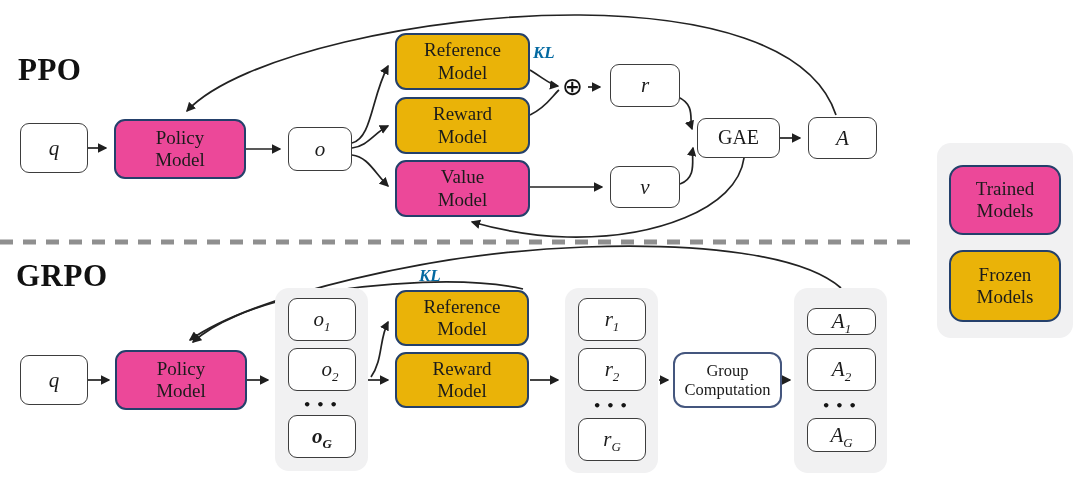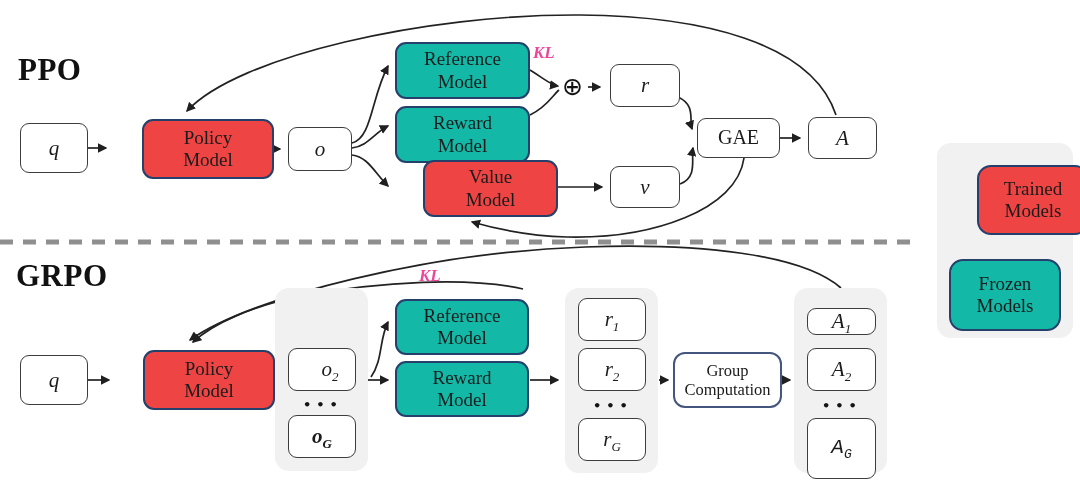--- a/index.html
+++ b/index.html
@@ -17,33 +17,33 @@
     position:absolute;font-weight:700;font-size:31px;letter-spacing:.5px;color:#111;
     font-family:"Liberation Serif",serif;
   }
   .node{
     position:absolute;box-sizing:border-box;display:flex;align-items:center;justify-content:center;
     text-align:center;background:#ffffff;border:1.6px solid #3d3d3d;border-radius:9px;
     font-size:19px;line-height:1.18;
   }
   .node .lbl{display:inline-block;max-width:92px;}
   .model{border:2.6px solid var(--navy);border-radius:11px;}
-  .trained{background:#ef4444;margin-left:28px;}
-  .frozen{background:#14b8a6;margin-top:9px;}
+  .trained{background:#ec4899;}
+  .frozen{background:#eab308;}
   .math{font-style:italic;font-size:21px;}
   .math sub{font-size:13px;line-height:0;}
   .gc{border:2px solid #44567E;border-radius:12px;font-size:16.5px;}
   .gc .lbl{max-width:96px;}
   .grp{position:absolute;background:#F1F1F2;border-radius:14px;}
   .dots{
     position:absolute;font-family:"DejaVu Sans",sans-serif;font-weight:700;font-size:13px;
     letter-spacing:5px;color:#151515;
   }
   .kl{
-    position:absolute;font-style:italic;font-weight:600;font-size:17px;color:#ec4899;
+    position:absolute;font-style:italic;font-weight:600;font-size:17px;color:#0369a1;
     font-family:"Liberation Serif",serif;
   }
   .oplus{
     position:absolute;font-size:25px;line-height:1;color:#111;
     font-family:"DejaVu Sans",sans-serif;font-weight:400;
   }
   .legend-box{font-size:19px;}
   .legend-box .lbl{max-width:78px;}
 </style>
 </head>
@@ -140,20 +140,23 @@
     <span class="lbl">q</span>
   </div>
 
   <div class="node model trained" style="left:115px;top:350px;width:132px;height:60px;">
     <span class="lbl">Policy Model</span>
   </div>
 
   <div class="kl" style="left:419px;top:266px;">KL</div>
 
   <div class="grp" style="left:275px;top:288px;width:93px;height:183px;"></div>
+  <div class="node math" style="left:288px;top:298px;width:68px;height:43px;">
+    <span class="lbl"><span>o</span><sub>1</sub></span>
+  </div>
   <div class="node math" style="left:288px;top:348px;width:68px;height:43px;padding-left:16px;">
     <span class="lbl"><span>o</span><sub>2</sub></span>
   </div>
   <div class="dots" style="left:303px;top:397px;">•••</div>
   <div class="node math" style="left:288px;top:415px;width:68px;height:43px;font-weight:bold;">
     <span class="lbl"><span>o</span><sub>G</sub></span>
   </div>
 
   <div class="node model frozen" style="left:395px;top:290px;width:134px;height:56px;">
     <span class="lbl">Reference Model</span>
@@ -180,21 +183,21 @@
   </div>
 
   <div class="grp" style="left:794px;top:288px;width:93px;height:185px;"></div>
   <div class="node math" style="left:807px;top:308px;width:69px;height:27px;">
     <span class="lbl"><span>A</span><sub>1</sub></span>
   </div>
   <div class="node math" style="left:807px;top:348px;width:69px;height:43px;">
     <span class="lbl"><span>A</span><sub>2</sub></span>
   </div>
   <div class="dots" style="left:822px;top:398px;">•••</div>
-  <div class="node math" style="left:807px;top:418px;width:69px;height:61px;font-family:Liberation Mono, monospace;">
+  <div class="node math" style="left:807px;top:418px;width:69px;height:34px;">
     <span class="lbl"><span>A</span><sub>G</sub></span>
   </div>
 
   <div class="grp" style="left:937px;top:143px;width:136px;height:195px;"></div>
   <div class="node model trained legend-box" style="left:949px;top:165px;width:112px;height:70px;border-radius:14px;">
     <span class="lbl">Trained Models</span>
   </div>
   <div class="node model frozen legend-box" style="left:949px;top:250px;width:112px;height:72px;border-radius:14px;">
     <span class="lbl">Frozen Models</span>
   </div>

